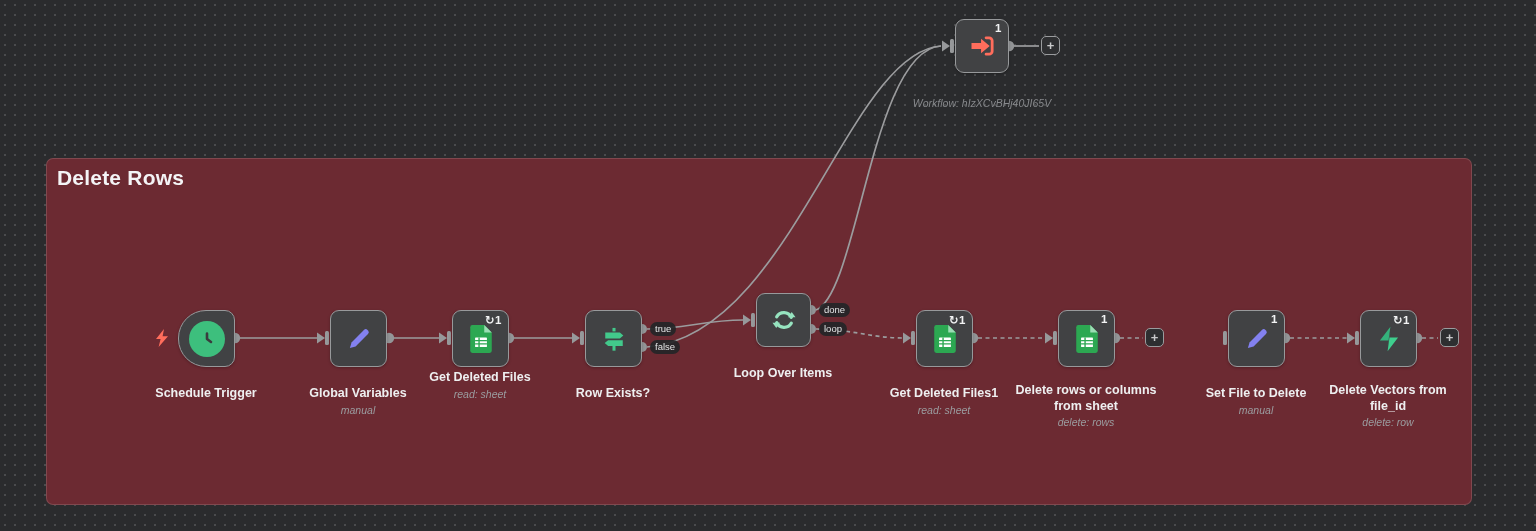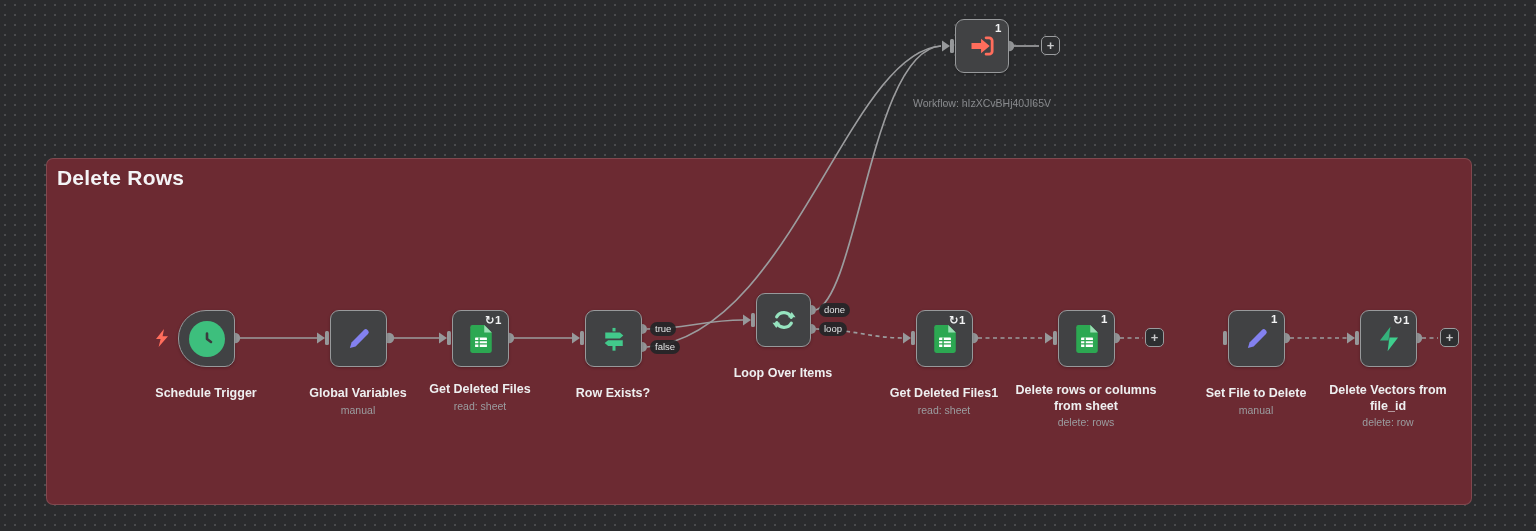--- a/index.html
+++ b/index.html
@@ -39,21 +39,21 @@
   .icon-circle{
     width:36px;height:36px;border-radius:50%;background:#3dbf7d;
     display:flex;align-items:center;justify-content:center;
   }
   .nlabel{
     position:absolute;z-index:3;transform:translateX(-50%);
     text-align:center;color:#eeeff0;font-size:12.5px;font-weight:700;
     line-height:1.26;white-space:pre-line;
   }
   .nsub{
-    display:block;margin-top:2px;font-size:10.5px;font-weight:400;color:#9b9da0;
+    display:block;margin-top:2px;font-size:10.5px;font-weight:400;color:#9b9da0;font-style:italic;
   }
   .nsub.dim{color:#87898c;}
   .chip{
     position:absolute;z-index:4;font-size:9.5px;color:#e3e4e5;
     background:rgba(36,37,39,0.92);padding:1px 5px;border-radius:7px;
     line-height:1.3;
   }
   .plus{
     position:absolute;width:19px;height:19px;border-radius:5px;z-index:3;
     background:#2e2f31;border:1.6px solid #9a9c9e;color:#c9cacb;
@@ -156,21 +156,21 @@
     <div class="badge">↻1</div>
     <div class="icon-wrap">
       <svg width="26" height="28" viewBox="0 0 22 26">
         <path d="M3 0 h11 l7 7 v17 a2 2 0 0 1 -2 2 H3 a2 2 0 0 1 -2 -2 V2 a2 2 0 0 1 2 -2 Z" fill="#2ca852"></path>
         <path d="M14 0 l7 7 h-7 Z" fill="#9bddb4"></path>
         <rect x="5.5" y="11.5" width="11" height="9" fill="#ffffff" rx="0.6"></rect>
         <path d="M5.5 14.5 h11 M5.5 17.5 h11 M9.2 11.5 v9" stroke="#2ca852" stroke-width="1.3"></path>
       </svg>
     </div>
   </div>
-  <div class="nlabel" style="left:480px;top:366px">
+  <div class="nlabel" style="left:480px;top:354px">
     <span>Get Deleted Files</span>
     <span class="nsub">read: sheet</span>
   </div>
 
   <div class="node" style="left:585px;top:310px">
     <div class="icon-wrap">
       <svg width="28" height="28" viewBox="0 0 24 24">
         <g fill="#42c98b">
           <rect x="10.7" y="2.5" width="2.6" height="3"></rect>
           <path d="M4.5 6.5 h12.5 l3 2.5 -3 2.5 H4.5 Z"></path>

